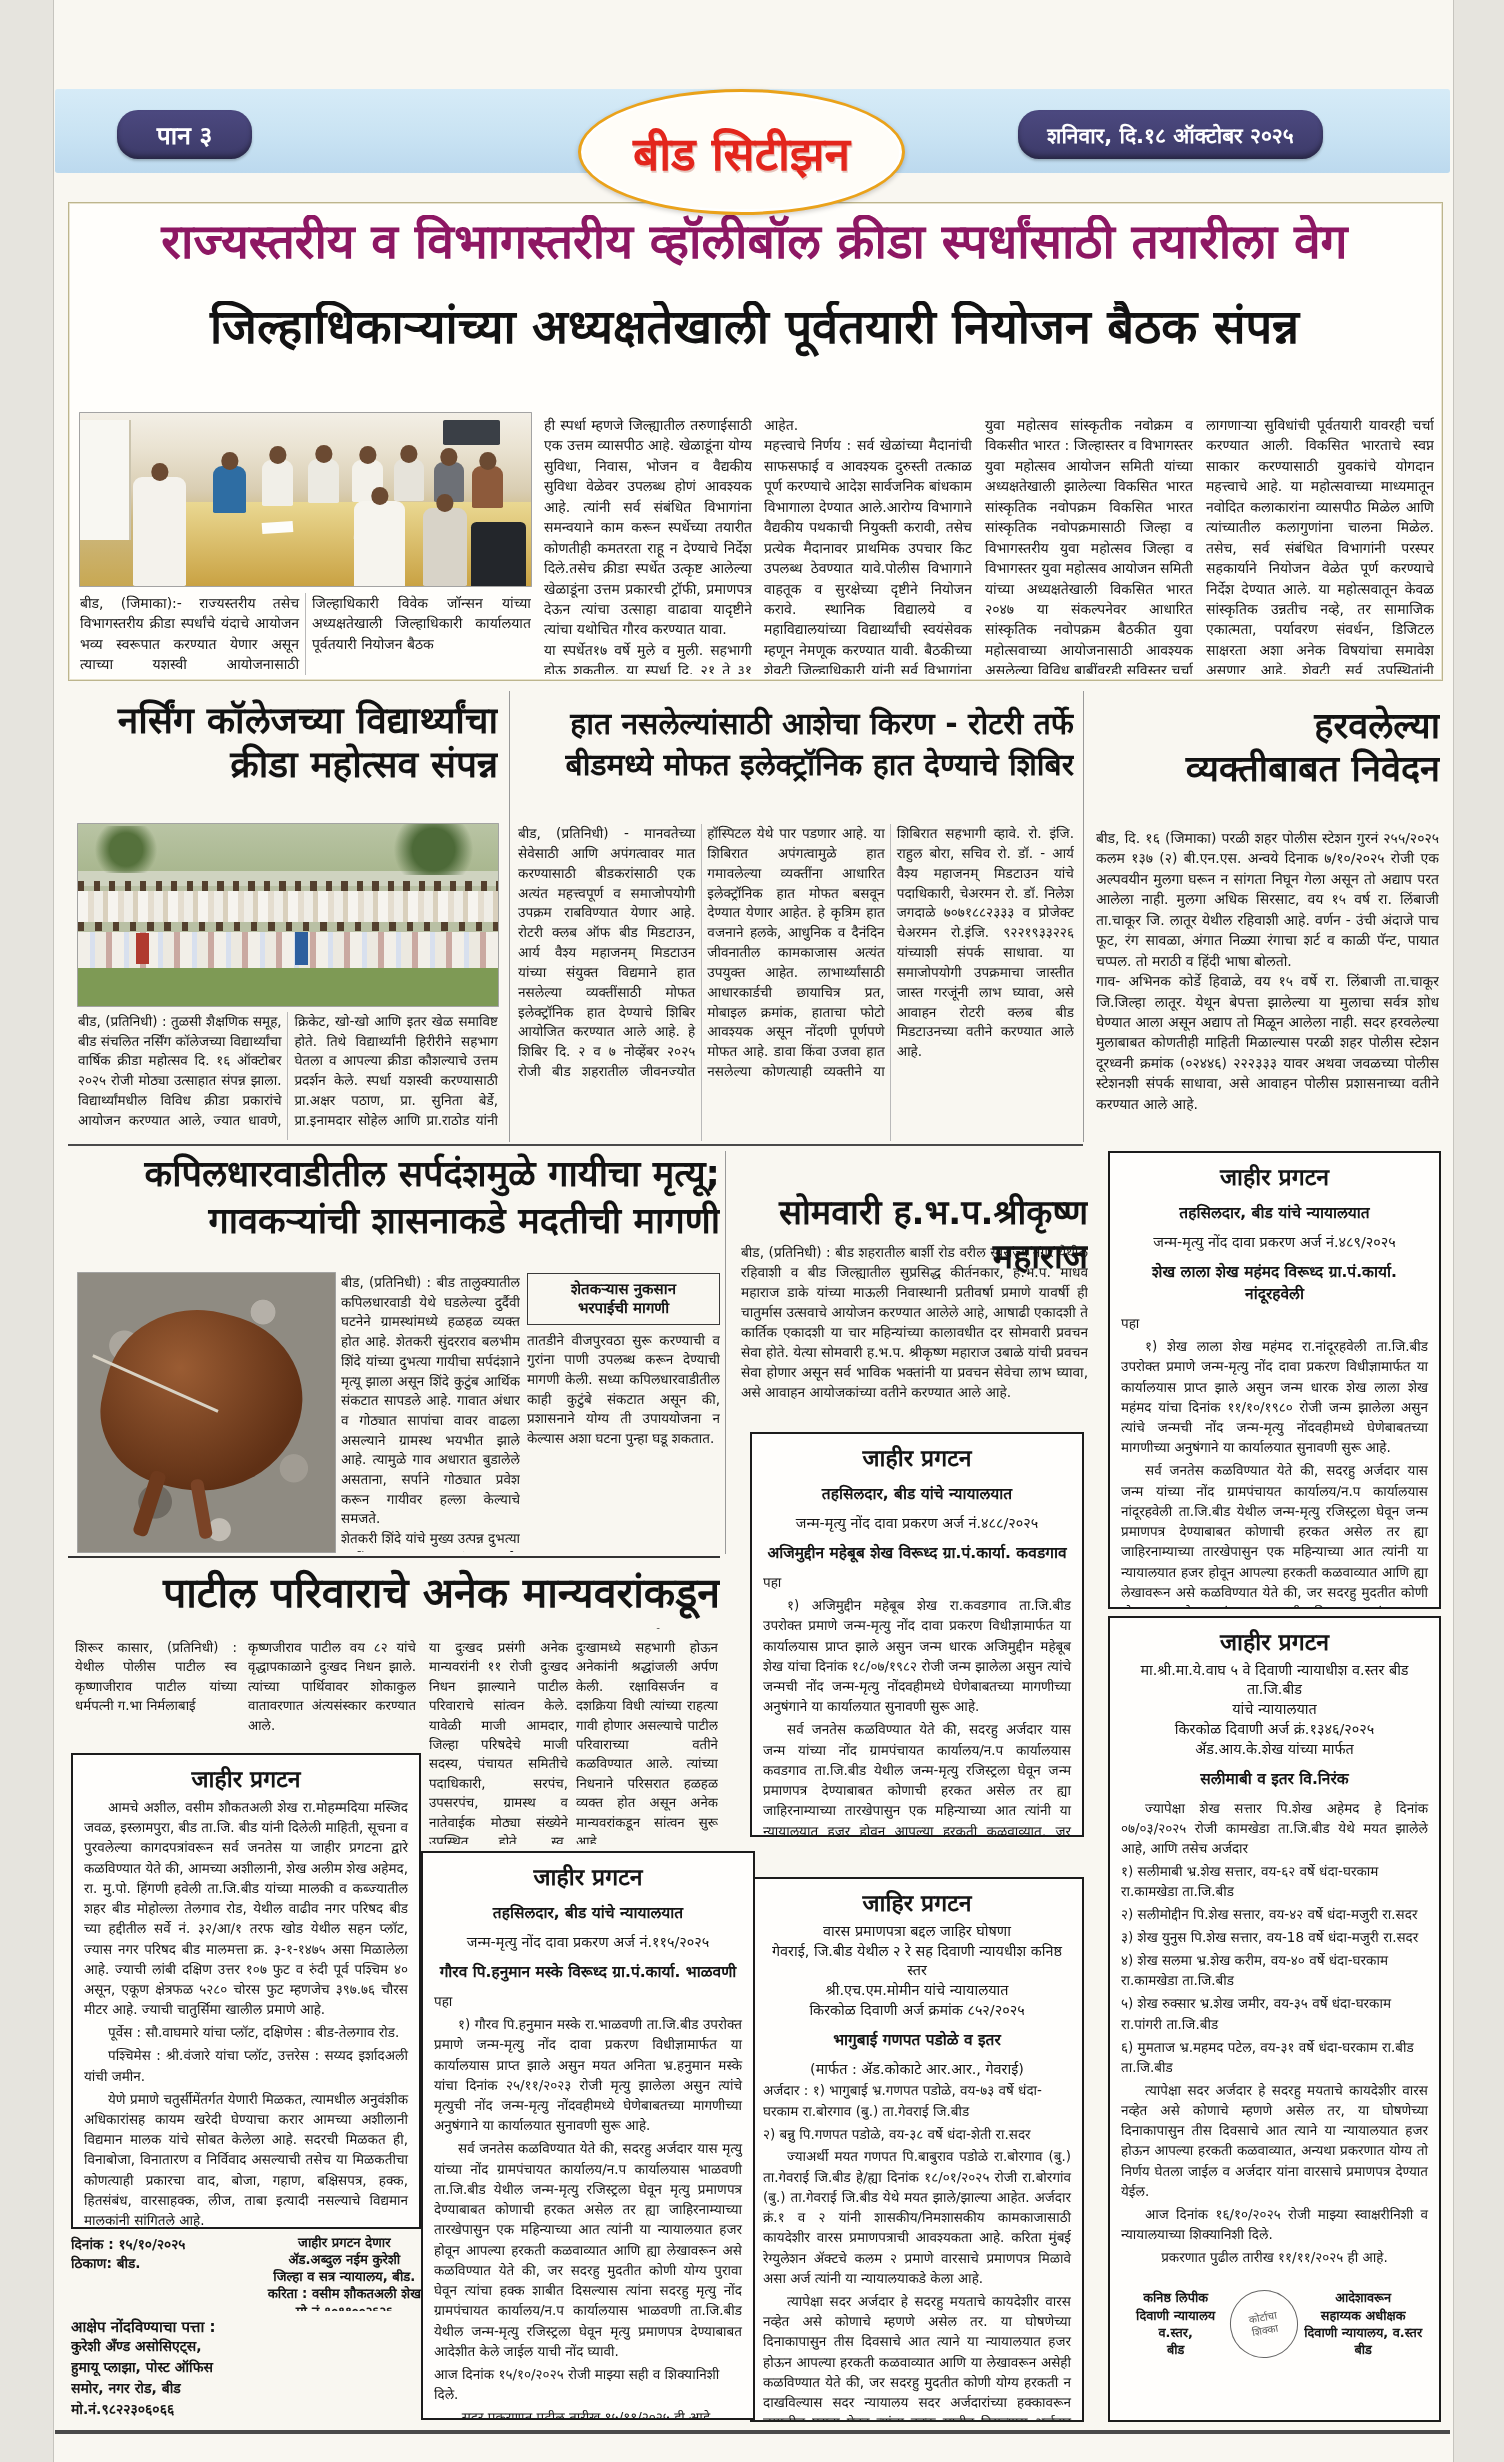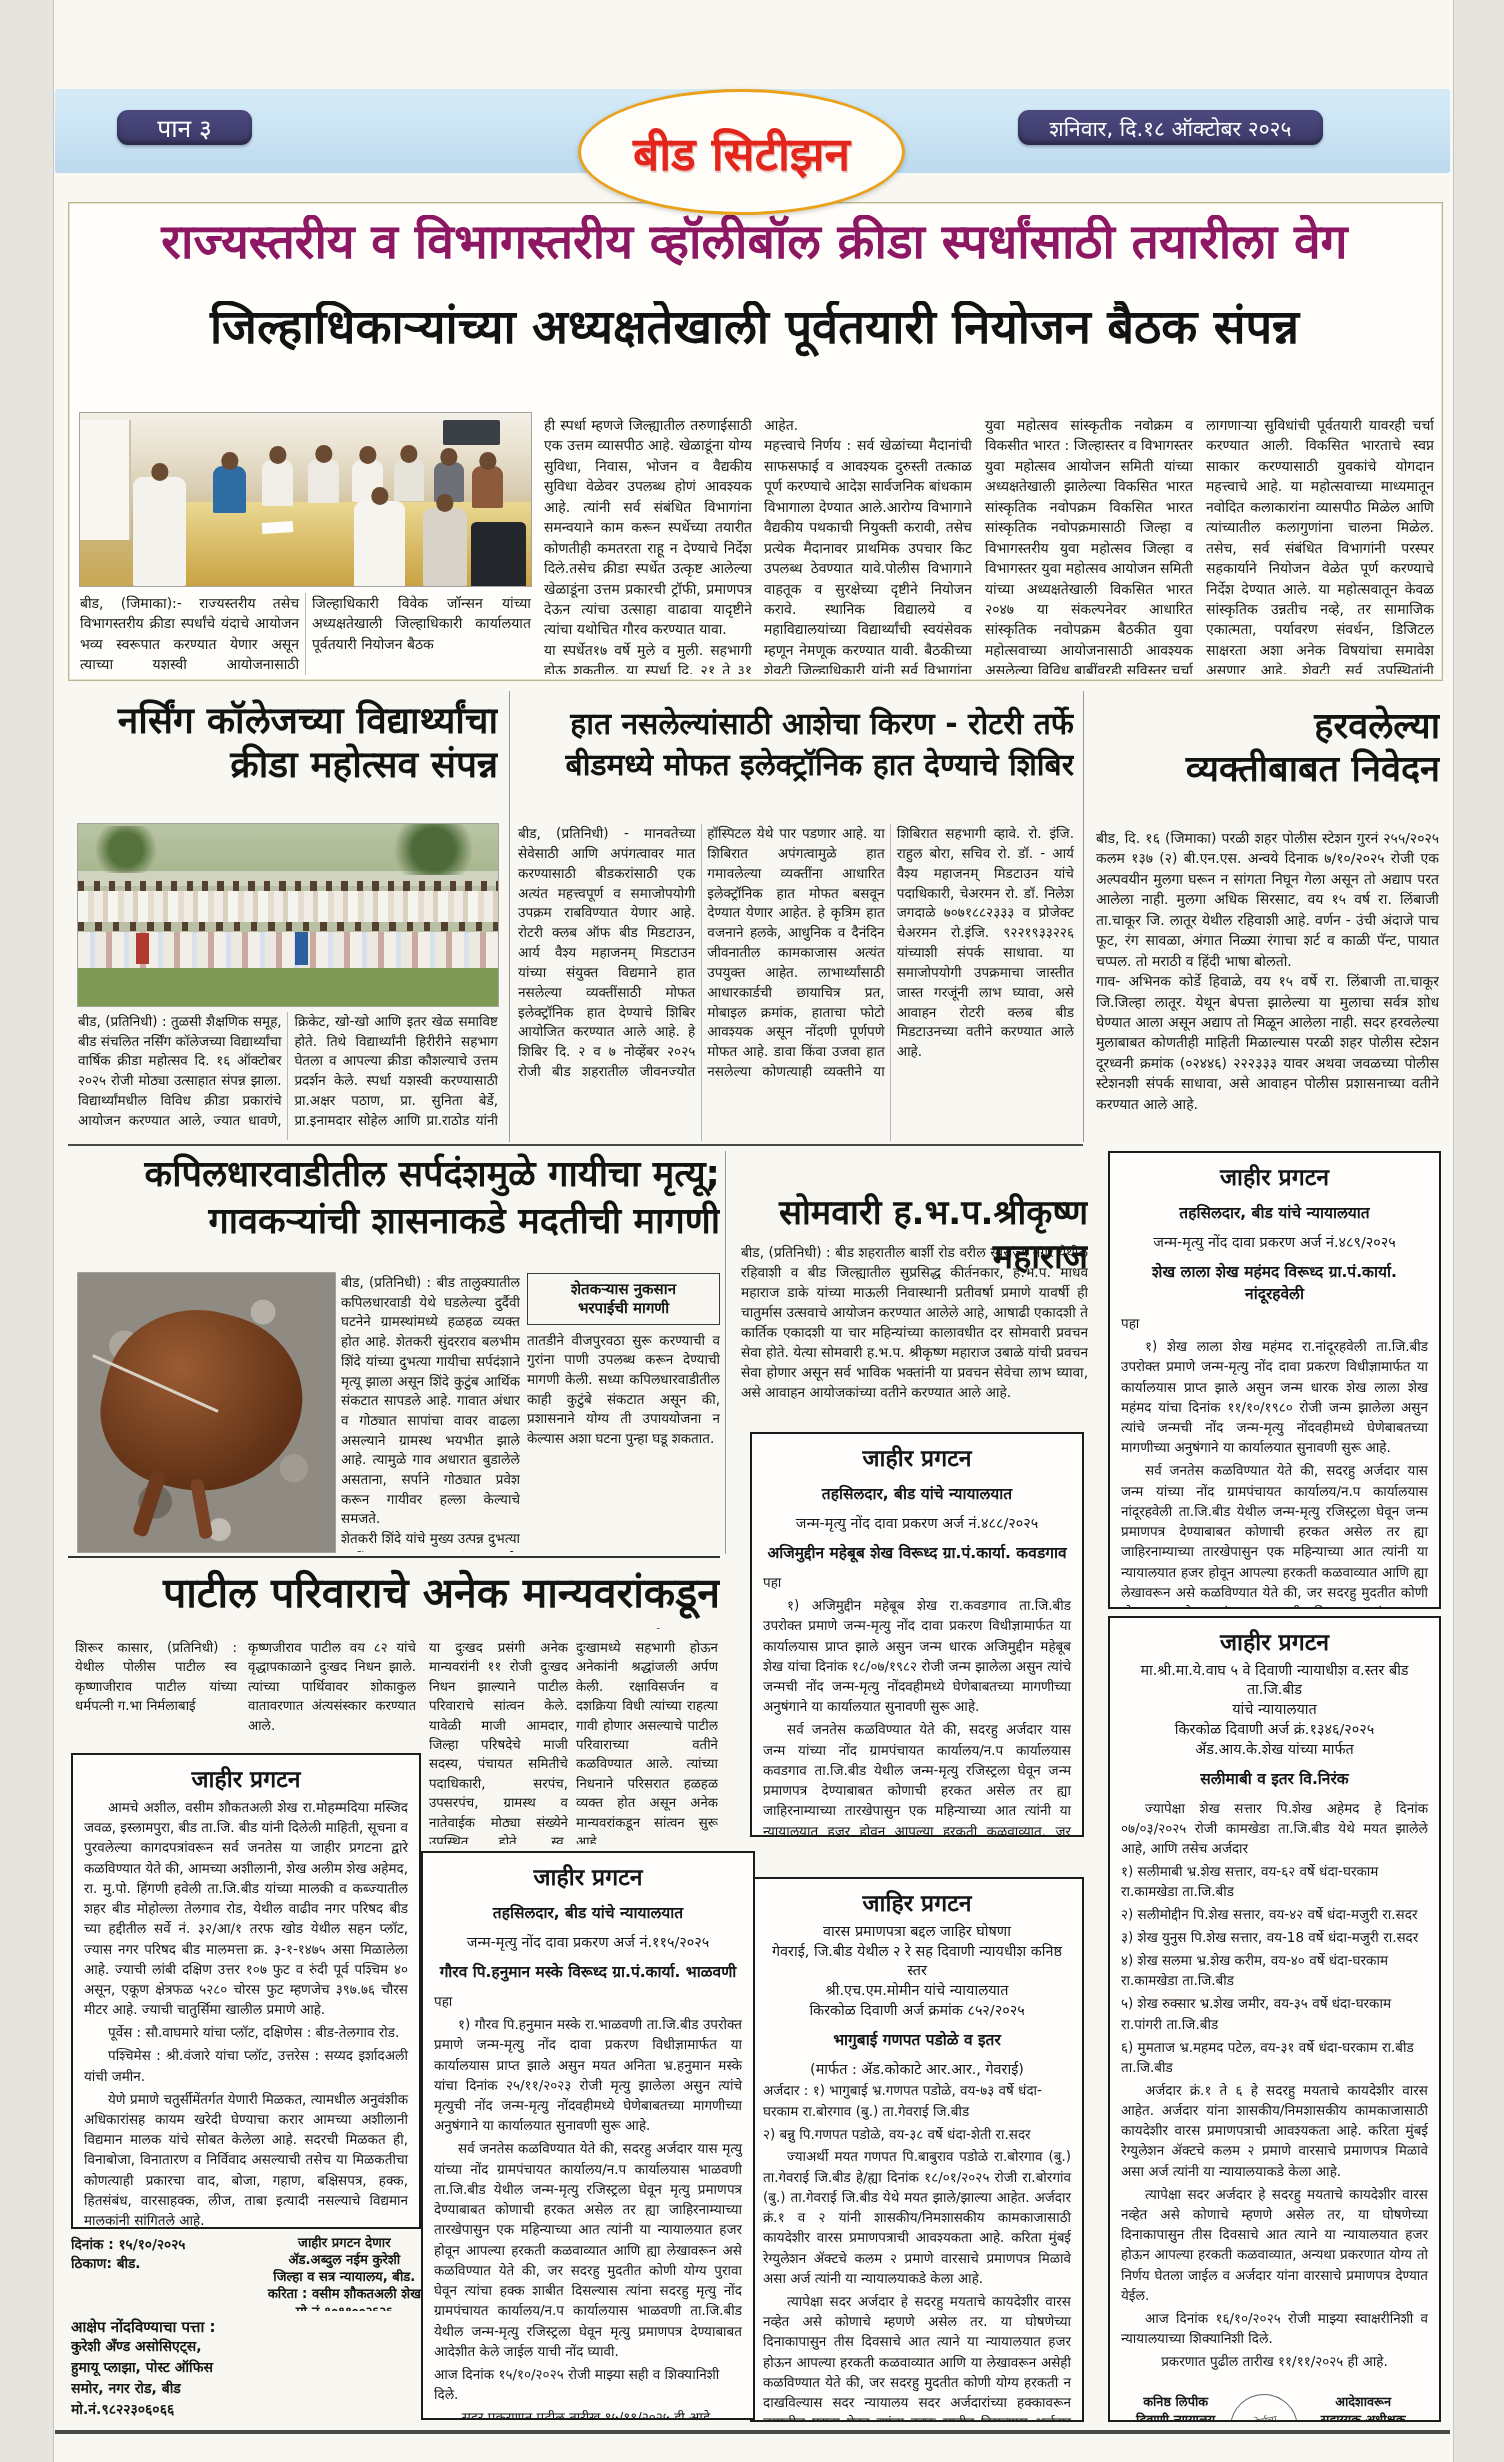--- a/index.html
+++ b/index.html
@@ -10,22 +10,22 @@
     color:#161616;
   }
   .abs{position:absolute}
   .clip{overflow:hidden}
   .pre{white-space:pre-line}
   .ctr{text-align:center}
   .sheet{position:absolute;left:53px;top:0;width:1399px;height:2462px;background:#f9f7f1;border-left:0.9px solid #c6c4be;border-right:0.9px solid #c6c4be}
   
   .band{position:absolute;left:55px;top:89px;width:1395px;height:84px;
     background:linear-gradient(180deg,#d6ebf7 0%,#c9e3f3 55%,#bcd9ee 100%);border-radius:2.7px}
-  .badge{position:absolute;height:35px;border-radius:11px;background:linear-gradient(180deg,#4c4980,#3c3a68);
-    color:#fff;font-weight:400;display:flex;align-items:center;justify-content:center;
+  .badge{position:absolute;height:49px;border-radius:21px;background:linear-gradient(180deg,#4c4980,#3c3a68);
+    color:#fff;font-weight:700;display:flex;align-items:center;justify-content:center;
     box-shadow:inset 0 -3.6px 5.5px rgba(0,0,0,.35), 0 1.8px 2.7px rgba(0,0,0,.25)}
   .oval{position:absolute;left:578px;top:89px;width:321px;height:120px;border-radius:50%;
     background:#fffdf8;border:3.6px solid #eaa21b;box-shadow:0 0 0 2.7px #fff inset,0 1.8px 5.5px rgba(0,0,0,.2);
     display:flex;align-items:center;justify-content:center;z-index:5}
   .oval span{color:#e3251c;font-size:46px;font-weight:800;text-shadow:0.9px 1.8px 0 rgba(150,30,10,.25)}
   
   .leadbox{position:absolute;left:68px;top:202px;width:1373px;height:477px;background:#fffefb;
     border:1.8px solid #bdb58d;box-shadow:0 0 0 0.9px #e7e2cc inset}
   .kicker{position:absolute;left:68px;top:215px;width:1373px;height:91px;text-align:center;
     font-size:48px;font-weight:800;color:#8d1763;line-height:1.1}
@@ -175,21 +175,20 @@
   <div class="subl">किरकोळ दिवाणी अर्ज क्रं.१३४६/२०२५</div>
   <div class="subl">ॲड.आय.के.शेख यांच्या मार्फत</div>
   <div class="sub">सलीमाबी व इतर वि.निरंक</div>
   <p class="np">ज्यापेक्षा शेख सत्तार पि.शेख अहेमद हे दिनांक ०७/०३/२०२५ रोजी कामखेडा ता.जि.बीड येथे मयत झालेले आहे, आणि तसेच अर्जदार</p>
   <p class="nd">१) सलीमाबी भ्र.शेख सत्तार, वय-६२ वर्षे धंदा-घरकाम रा.कामखेडा ता.जि.बीड</p>
   <p class="nd">२) सलीमोद्दीन पि.शेख सत्तार, वय-४२ वर्षे धंदा-मजुरी रा.सदर</p>
   <p class="nd">३) शेख युनुस पि.शेख सत्तार, वय-18 वर्षे धंदा-मजुरी रा.सदर</p>
   <p class="nd">४) शेख सलमा भ्र.शेख करीम, वय-४० वर्षे धंदा-घरकाम रा.कामखेडा ता.जि.बीड</p>
   <p class="nd">५) शेख रुक्सार भ्र.शेख जमीर, वय-३५ वर्षे धंदा-घरकाम रा.पांगरी ता.जि.बीड</p>
   <p class="nd">६) मुमताज भ्र.महमद पटेल, वय-३१ वर्षे धंदा-घरकाम रा.बीड ता.जि.बीड</p>
-  <p class="np">अर्जदार क्रं.१ ते ६ हे सदरहु मयताचे कायदेशीर वारस आहेत. अर्जदार यांना शासकीय/निमशासकीय कामकाजासाठी कायदेशीर वारस प्रमाणपत्राची आवश्यकता आहे. करिता मुंबई रेग्युलेशन ॲक्टचे कलम २ प्रमाणे वारसाचे प्रमाणपत्र मिळावे असा अर्ज त्यांनी या न्यायालयाकडे केला आहे.</p>
   <p class="np">त्यापेक्षा सदर अर्जदार हे सदरहु मयताचे कायदेशीर वारस नव्हेत असे कोणाचे म्हणणे असेल तर, या घोषणेच्या दिनाकापासुन तीस दिवसाचे आत त्याने या न्यायालयात हजर होऊन आपल्या हरकती कळवाव्यात, अन्यथा प्रकरणात योग्य तो निर्णय घेतला जाईल व अर्जदार यांना वारसाचे प्रमाणपत्र देण्यात येईल.</p>
   <p class="np">आज दिनांक १६/१०/२०२५ रोजी माझ्या स्वाक्षरीनिशी व न्यायालयाच्या शिक्यानिशी दिले.</p>
   <p class="nd ctr">प्रकरणात पुढील तारीख ११/११/२०२५ ही आहे.</p>
   <div class="sigrow">
     <div class="sg pre">कनिष्ठ लिपीक
 दिवाणी न्यायालय व.स्तर,
 बीड</div>
     <div class="seal pre">कोर्टाचा
 शिक्का</div>
     <div class="sg pre">आदेशावरून

